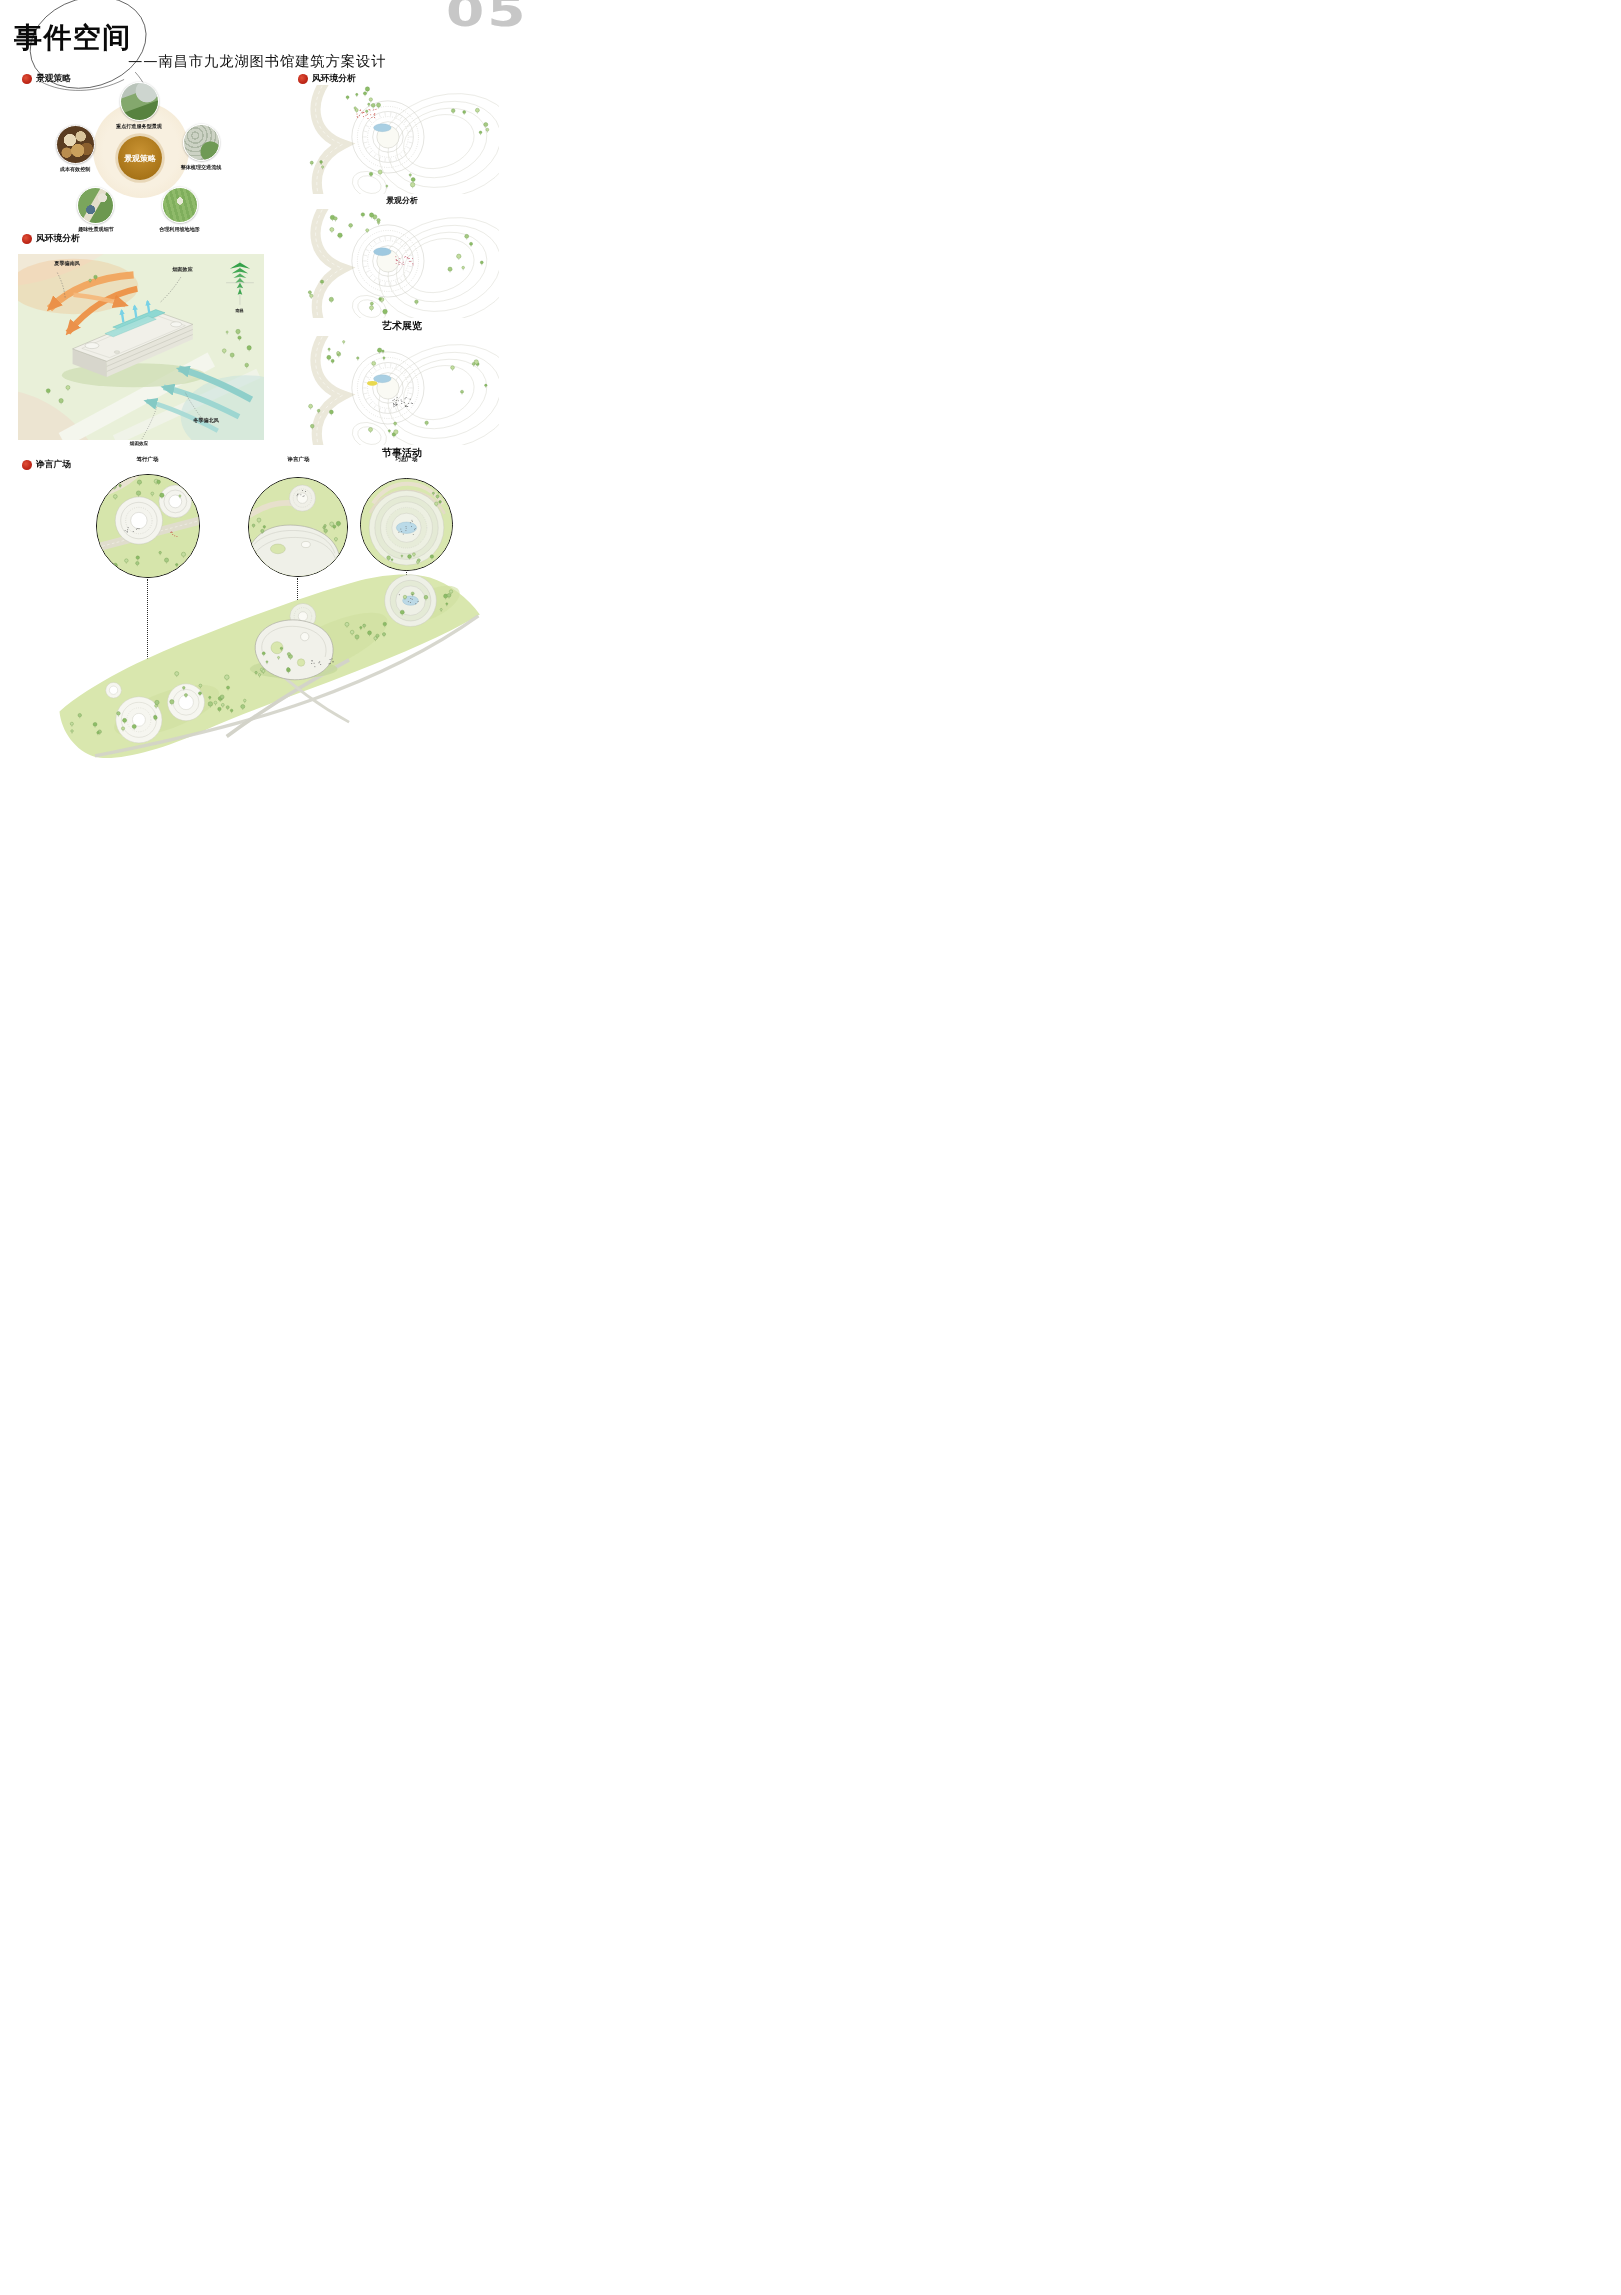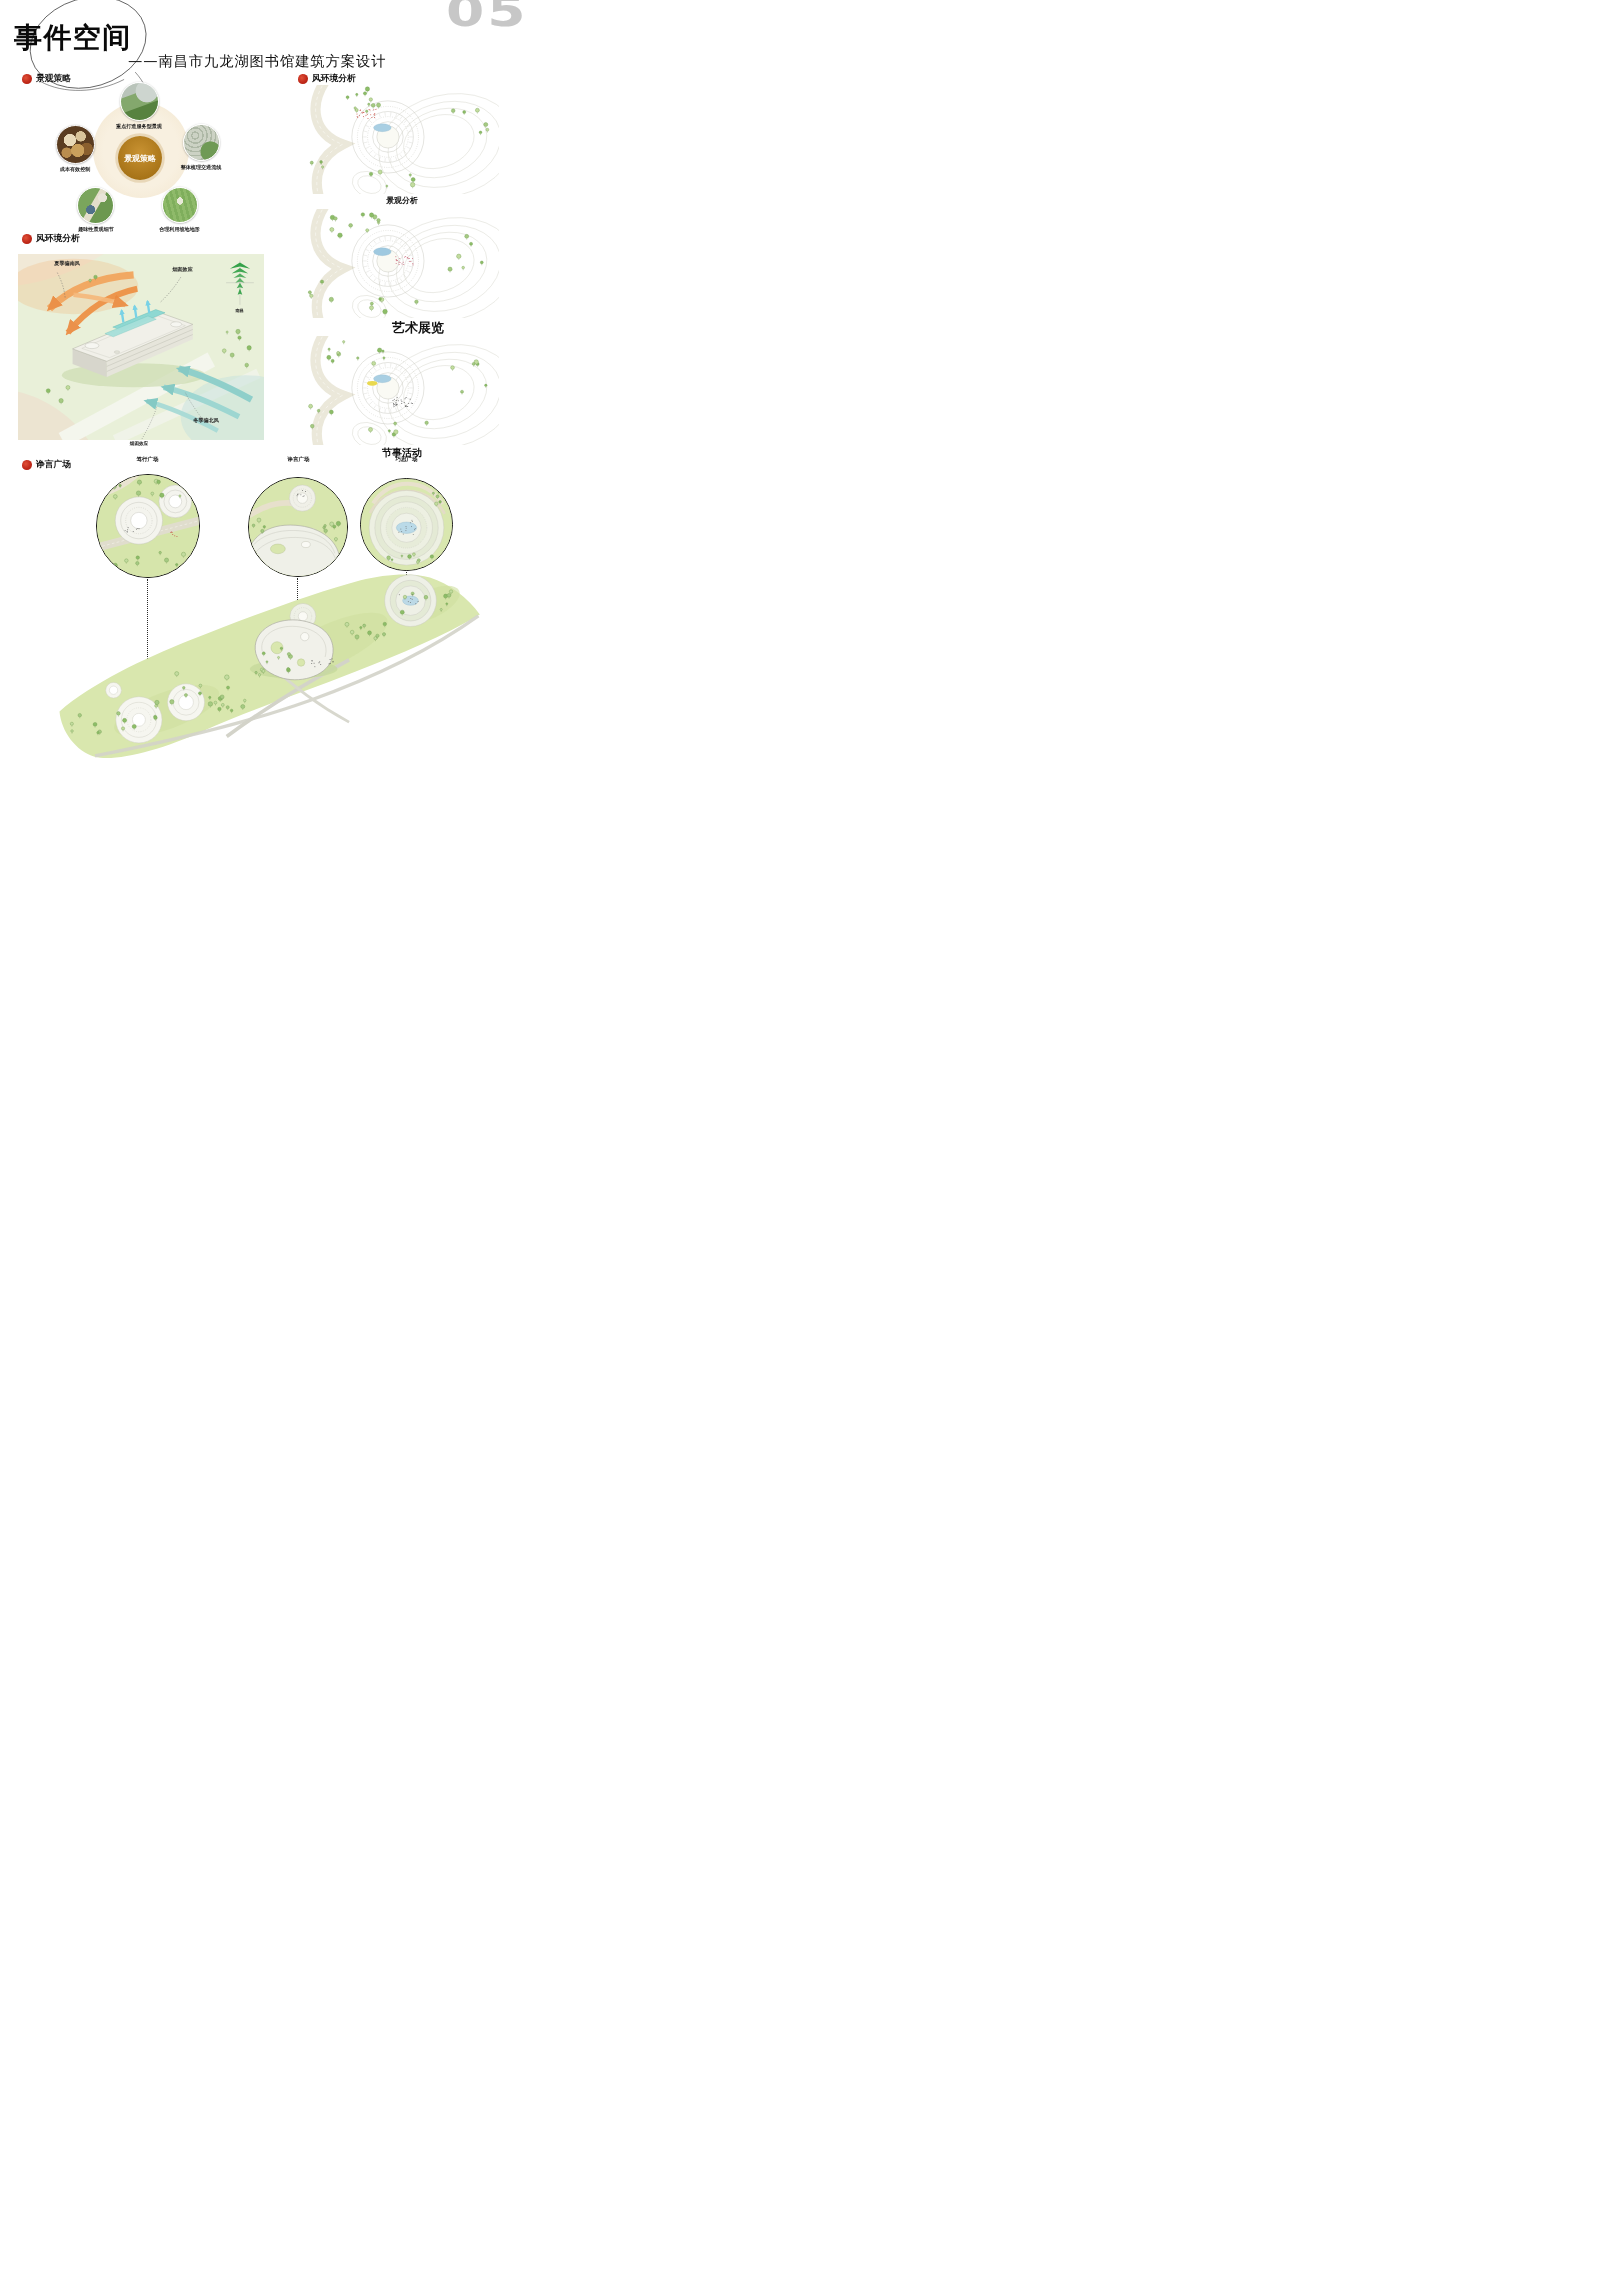--- a/index.html
+++ b/index.html
@@ -567,21 +567,21 @@
       </g>
       <g transform="translate(24.4,187.3)">
         <line x1="0" y1="3.7072565157750343" x2="0" y2="6.707256515775034" stroke="#7d9a5e" stroke-width="0.8"></line>
         <circle cx="0" cy="0" r="3.7" fill="#c3dc9f" stroke="#6e9b4e" stroke-width="0.8"></circle>
       </g>
       <g transform="translate(67.7,195.1)">
         <line x1="0" y1="4.70241598079561" x2="0" y2="7.70241598079561" stroke="#7d9a5e" stroke-width="0.8"></line>
         <circle cx="0" cy="0" r="4.7" fill="#a6ca83" stroke="#6e9b4e" stroke-width="0.8"></circle>
       </g>
     </svg>
-  <div class="plan-label" style="left:372px;top:319px;width:92px;font-size:13px">艺术展览</div>
+  <div class="plan-label" style="left:356px;top:319px;width:92px;font-size:10px">艺术展览</div>
   <svg id="plan3" class="plan" viewBox="0 0 430 235" width="199" height="109" style="left:300px;top:336px">
       <path d="M55,-10 C18,45 28,105 92,128 C44,152 26,196 42,245" fill="none" stroke="#ebe8da" stroke-width="22" stroke-linecap="round"></path>
       <path d="M55,-10 C18,45 28,105 92,128 C44,152 26,196 42,245" fill="none" stroke="#fbfbf7" stroke-width="1.2" stroke-dasharray="7 6"></path>
       <ellipse cx="300" cy="122" rx="78" ry="56" fill="none" stroke="#d7d7cd" stroke-width="1" transform="rotate(-18 300 122)"></ellipse>
       <ellipse cx="306" cy="125" rx="100" ry="72" fill="none" stroke="#d7d7cd" stroke-width="1" transform="rotate(-18 306 125)"></ellipse>
       <ellipse cx="312" cy="128" rx="124" ry="90" fill="none" stroke="#d7d7cd" stroke-width="1" transform="rotate(-16 312 128)"></ellipse>
       <ellipse cx="318" cy="131" rx="150" ry="110" fill="none" stroke="#d7d7cd" stroke-width="1" transform="rotate(-14 318 131)"></ellipse>
       <ellipse cx="150" cy="215" rx="26" ry="18" fill="none" stroke="#d7d7cd" stroke-width="1" transform="rotate(20 150 215)"></ellipse>
       <ellipse cx="150" cy="215" rx="38" ry="27" fill="none" stroke="#d7d7cd" stroke-width="1" transform="rotate(20 150 215)"></ellipse>
       <circle cx="190" cy="112" r="78" fill="none" stroke="#c7c7bd" stroke-width="1" stroke-dasharray="none"></circle>

